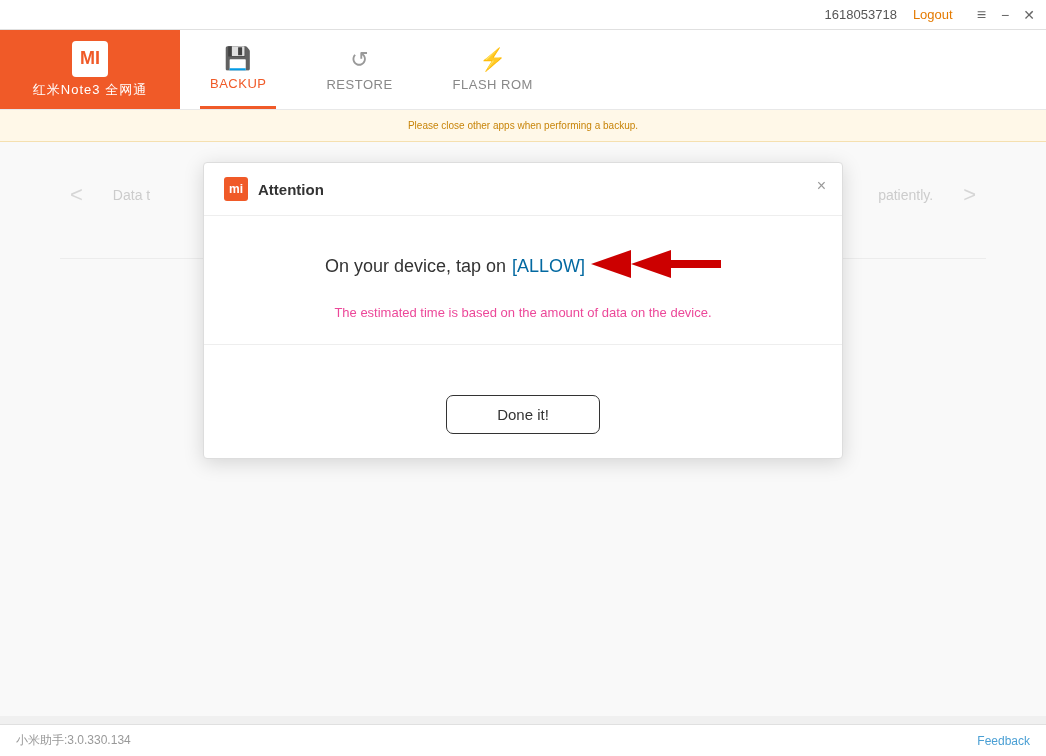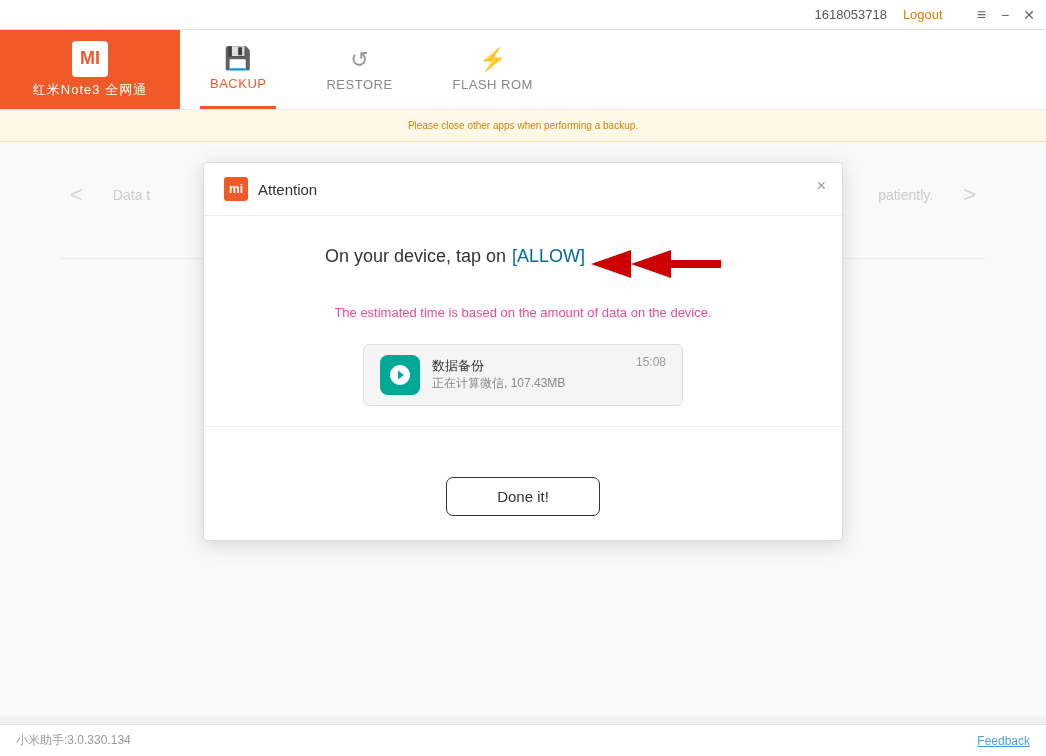--- a/index.html
+++ b/index.html
@@ -31,21 +31,21 @@
     }
     .title-user {
       margin-right: 10px;
       color: #555;
       font-size: 13px;
     }
     .title-logout {
       color: #e47a00;
       font-size: 13px;
       cursor: pointer;
-      margin-right: 28px;
+      margin-right: 18px;
     }
     .title-btn {
       width: 18px;
       height: 18px;
       display: flex;
       align-items: center;
       justify-content: center;
       cursor: pointer;
       color: #666;
       font-size: 14px;
@@ -229,42 +229,42 @@
       margin-right: 10px;
     }
     .modal-mi-logo span {
       color: #fff;
       font-weight: bold;
       font-size: 12px;
     }
     .modal-title {
       font-size: 15px;
       color: #333;
-      font-weight: 400;
+      font-weight: 700;
     }
     .modal-close {
       position: absolute;
       right: 16px;
       top: 14px;
       cursor: pointer;
       color: #999;
       font-size: 16px;
     }
 
     
     .modal-body {
       padding: 30px 40px 20px;
       text-align: center;
     }
     .instruction-line {
       font-size: 18px;
       color: #333;
       margin-bottom: 16px;
       display: flex;
-      align-items: flex-start;
+      align-items: center;
       justify-content: center;
       gap: 6px;
       flex-wrap: wrap;
     }
     .allow-text {
       color: #0369a1;
       font-size: 18px;
     }
     .arrow-indicator {
       display: inline-block;
@@ -356,21 +356,20 @@
       border-top: 1px solid #e0e0e0;
       display: flex;
       align-items: center;
       justify-content: space-between;
       padding: 0 16px;
       font-size: 12px;
       color: #999;
     }
     .feedback-link {
       color: #4a9fd4;
-      text-decoration: underline;
       cursor: pointer;
       font-size: 12px;
     }
 
     
     .menu-dots {
       color: #666;
       font-size: 16px;
       cursor: pointer;
       margin-right: 4px;
@@ -460,32 +459,20 @@
               <polygon points="40,18 80,4 80,14 130,14 130,22 80,22 80,32" fill="#cc0000"></polygon>
               <polygon points="0,18 40,4 40,32" fill="#cc0000"></polygon>
             </svg>
           </span>
         </div>
 
         <div class="hint-text">
           <div>The estimated time is based on the amount of data on the device.</div>
         </div>
 
-        <div class="device-notification">
-          <div class="notif-icon">
-            <svg viewBox="0 0 24 24">
-              <path d="M12 2C6.48 2 2 6.48 2 12s4.48 10 10 10 10-4.48 10-10S17.52 2 12 2zm-2 14.5v-9l6 4.5-6 4.5z"></path>
-            </svg>
-          </div>
-          <div class="notif-content">
-            <div class="notif-title">数据备份</div>
-            <div class="notif-subtitle">正在计算微信, 107.43MB</div>
-          </div>
-          <div class="notif-time">15:08</div>
-        </div>
 
         <div class="divider"></div>
       </div>
 
       <div class="modal-footer">
         <button class="done-btn">Done it!</button>
       </div>
 
     </div>
   </div>

